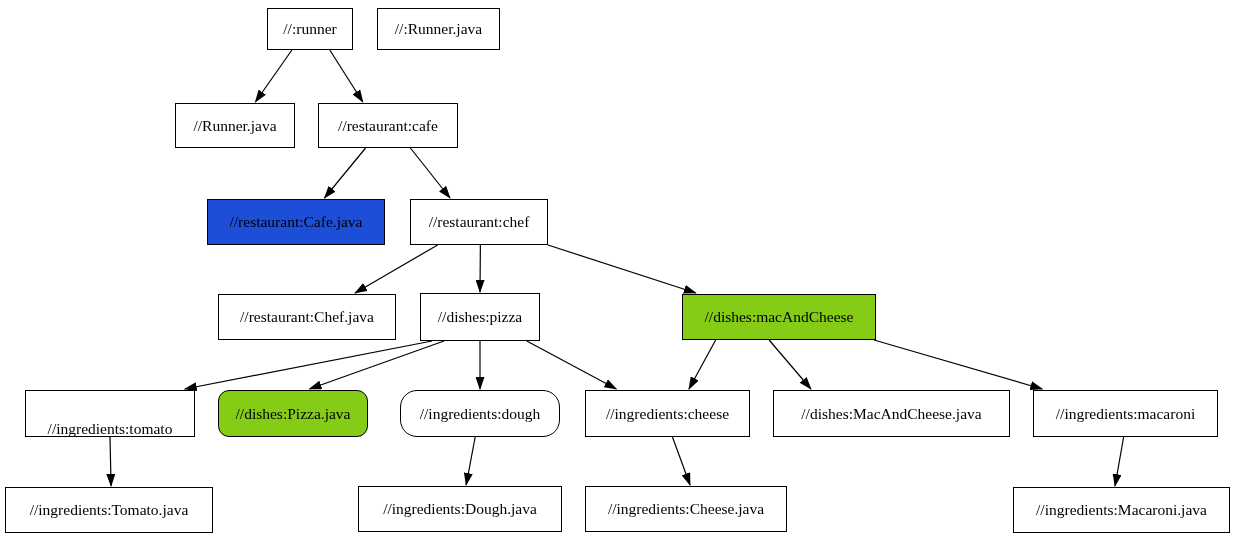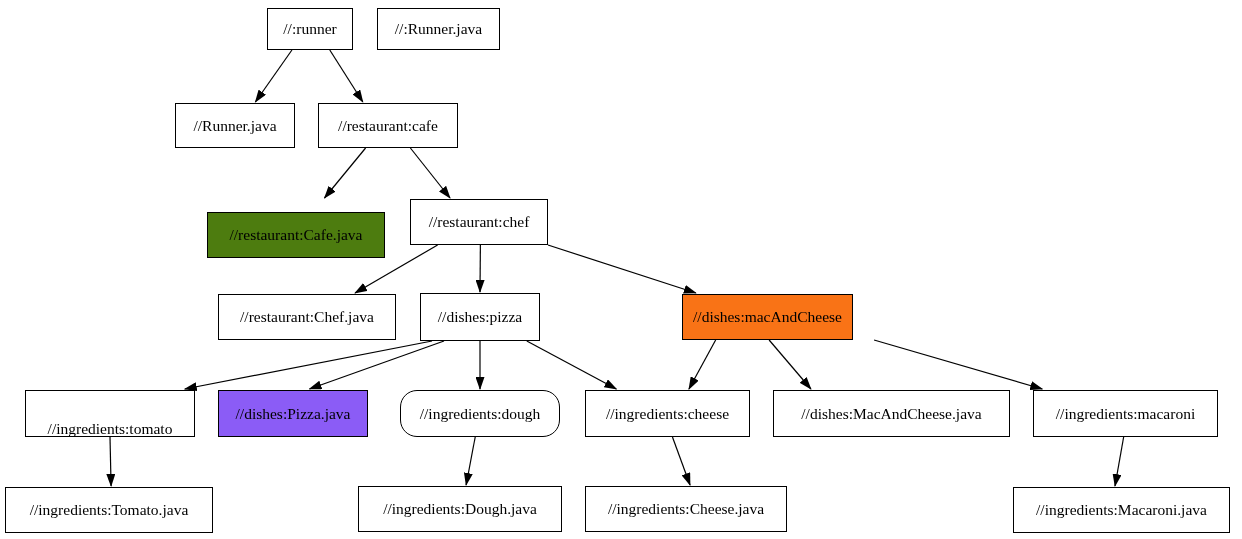--- a/index.html
+++ b/index.html
@@ -65,39 +65,39 @@
     </div>
     <div class="node" style="left: 377px; top: 8px; width: 123px; height: 42px; background: rgb(255, 255, 255); border-color: rgb(0, 0, 0); color: rgb(0, 0, 0);">
       <span>//:Runner.java</span>
     </div>
     <div class="node" style="left: 175px; top: 103px; width: 120px; height: 45px; background: rgb(255, 255, 255); border-color: rgb(0, 0, 0); color: rgb(0, 0, 0);">
       <span>//Runner.java</span>
     </div>
     <div class="node" style="left: 318px; top: 103px; width: 140px; height: 45px; background: rgb(255, 255, 255); border-color: rgb(0, 0, 0); color: rgb(0, 0, 0);">
       <span>//restaurant:cafe</span>
     </div>
-    <div class="node" style="left: 207px; top: 199px; width: 178px; height: 46px; background: #4d7c0f; border-color: rgb(0, 0, 0); color: rgb(0, 0, 0); margin-top: 13px;">
+    <div class="node" style="left: 207px; top: 199px; width: 178px; height: 46px; background: #1d4ed8; border-color: rgb(0, 0, 0); color: rgb(0, 0, 0);">
       <span>//restaurant:Cafe.java</span>
     </div>
     <div class="node" style="left: 410px; top: 199px; width: 138px; height: 46px; background: rgb(255, 255, 255); border-color: rgb(0, 0, 0); color: rgb(0, 0, 0);">
       <span>//restaurant:chef</span>
     </div>
     <div class="node" style="left: 218px; top: 294px; width: 178px; height: 46px; background: rgb(255, 255, 255); border-color: rgb(0, 0, 0); color: rgb(0, 0, 0);">
       <span>//restaurant:Chef.java</span>
     </div>
     <div class="node" style="left: 420px; top: 293px; width: 120px; height: 48px; background: rgb(255, 255, 255); border-color: rgb(0, 0, 0); color: rgb(0, 0, 0);">
       <span>//dishes:pizza</span>
     </div>
-    <div class="node" style="left: 682px; top: 294px; width: 171px; height: 46px; background: #f97316; border-color: rgb(0, 0, 0); color: rgb(0, 0, 0);">
+    <div class="node" style="left: 682px; top: 294px; width: 194px; height: 46px; background: #84cc16; border-color: rgb(0, 0, 0); color: rgb(0, 0, 0);">
       <span>//dishes:macAndCheese</span>
     </div>
     <div class="node" style="left: 25px; top: 390px; width: 170px; height: 47px; background: rgb(255, 255, 255); border-color: rgb(0, 0, 0); color: rgb(0, 0, 0); align-items: flex-end;">
       <span>//ingredients:tomato</span>
     </div>
-    <div class="node" style="left: 218px; top: 390px; width: 150px; height: 47px; background: #8b5cf6; border-color: rgb(0, 0, 0); color: rgb(0, 0, 0);">
+    <div class="node" style="left: 218px; top: 390px; width: 150px; height: 47px; background: #84cc16; border-color: rgb(0, 0, 0); color: rgb(0, 0, 0); border-radius: 11px;">
       <span>//dishes:Pizza.java</span>
     </div>
     <div class="node" style="left: 400px; top: 390px; width: 160px; height: 47px; background: rgb(255, 255, 255); border-color: rgb(0, 0, 0); color: rgb(0, 0, 0); border-radius: 17px;">
       <span>//ingredients:dough</span>
     </div>
     <div class="node" style="left: 585px; top: 390px; width: 165px; height: 47px; background: rgb(255, 255, 255); border-color: rgb(0, 0, 0); color: rgb(0, 0, 0);">
       <span>//ingredients:cheese</span>
     </div>
     <div class="node" style="left: 773px; top: 390px; width: 237px; height: 47px; background: rgb(255, 255, 255); border-color: rgb(0, 0, 0); color: rgb(0, 0, 0);">
       <span>//dishes:MacAndCheese.java</span>

